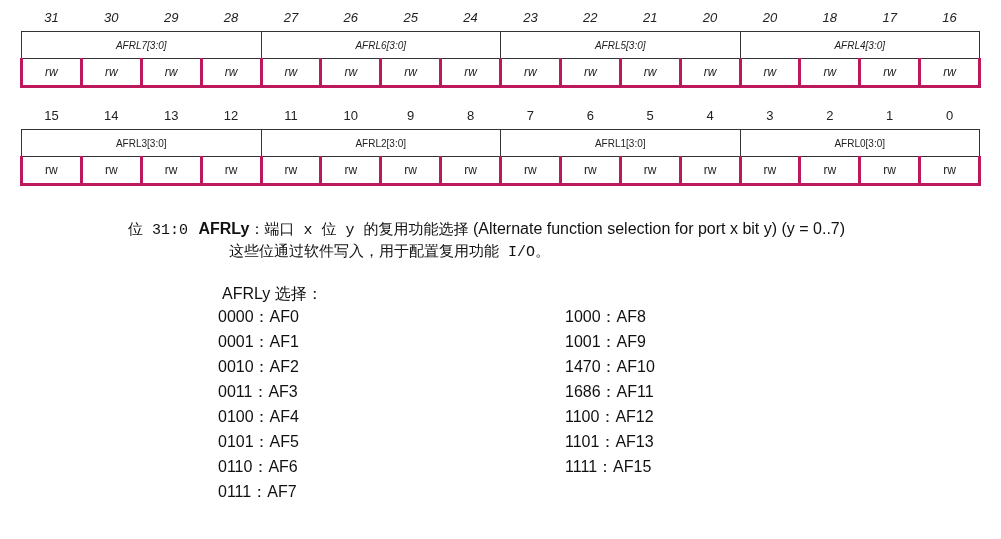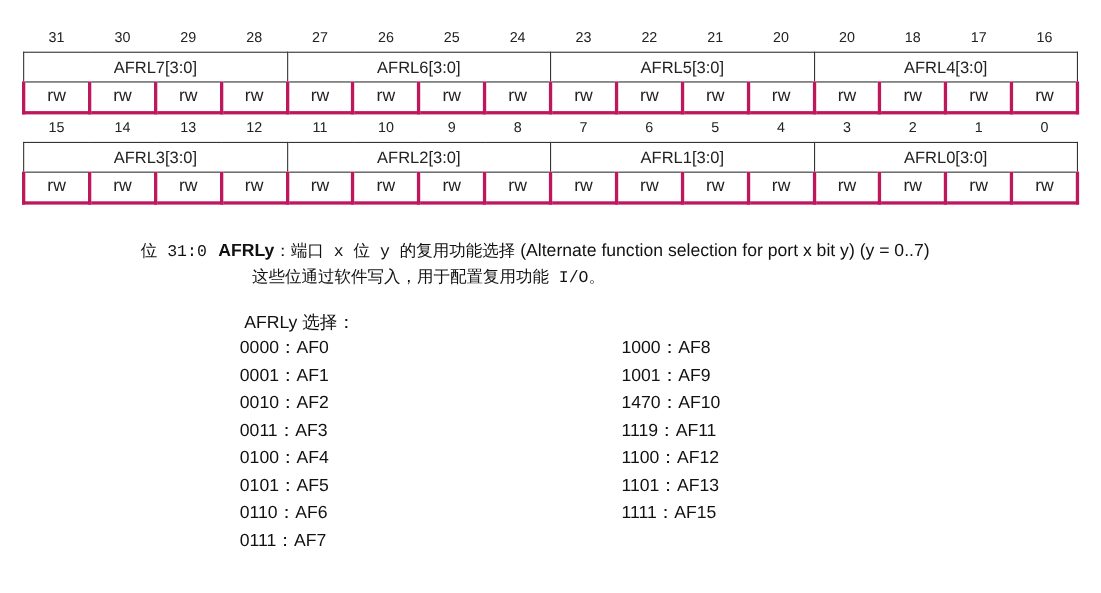--- a/index.html
+++ b/index.html
@@ -1,23 +1,23 @@
 <!DOCTYPE html>
 <html><head>
 <meta charset="utf-8">
 <style>
   html, body { margin:0; padding:0; background:#ffffff; }
   body { width:1001px; height:539px; position:relative; overflow:hidden;
          font-family:"Liberation Sans","DejaVu Sans",sans-serif; color:#111; }
   .reg { position:absolute; left:20px; width:961px; border-collapse:collapse; table-layout:fixed; }
   .reg td { text-align:center; padding:0; font-size:12.5px; color:#222; }
   .reg tr.bits td { height:26px; font-size:13px; border:none; }
-  .reg tr.field td { height:26px; border:1px solid #333; font-size:15px; }
-  .reg tr.acc td { height:26px; border:3px solid #be185d; border-top:1px solid #333; font-size:16px; }
-  #reg-hi { top:20px; }
+  .reg tr.field td { height:26px; border:1px solid #333; font-size:10px; }
+  .reg tr.acc td { height:26px; border:3px solid #be185d; border-top:1px solid #333; font-size:12px; }
+  #reg-hi { top:4px;font-style:italic; }
   #reg-hi tr.bits td { height:27px; }
   #reg-lo { top:102px; }
   #reg-lo tr.bits td { height:27px; }
   .desc { position:absolute; font-size:16px; line-height:20px; white-space:nowrap; color:#111; }
   .desc b { font-weight:bold; }
   .cn { font-family:Liberation Mono, monospace; font-size:15px; }
   .list { position:absolute; font-size:16px; line-height:25px; white-space:nowrap; }
   .list div { height:25px; }
 </style>
 </head>
@@ -137,17 +137,17 @@
   <div>0100：AF4</div>
   <div>0101：AF5</div>
   <div>0110：AF6</div>
   <div>0111：AF7</div>
 </div>
 
 <div class="list" style="left:565px; top:304px;">
   <div>1000：AF8</div>
   <div>1001：AF9</div>
   <div>1470：AF10</div>
-  <div>1119：AF11</div>
+  <div>1686：AF11</div>
   <div>1100：AF12</div>
   <div>1101：AF13</div>
   <div>1111：AF15</div>
 </div>
 
 </body></html>

